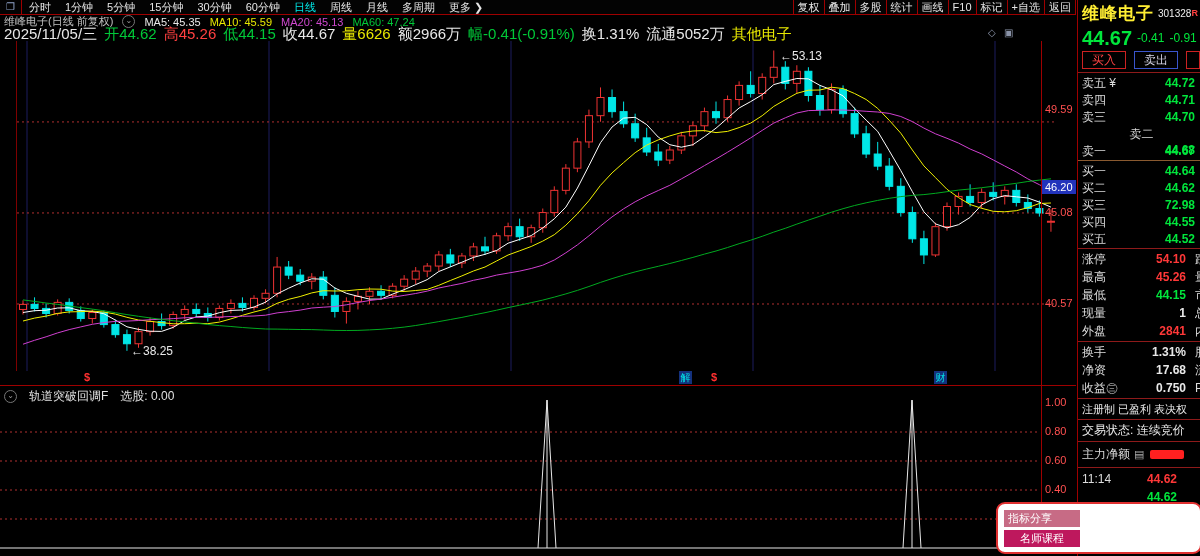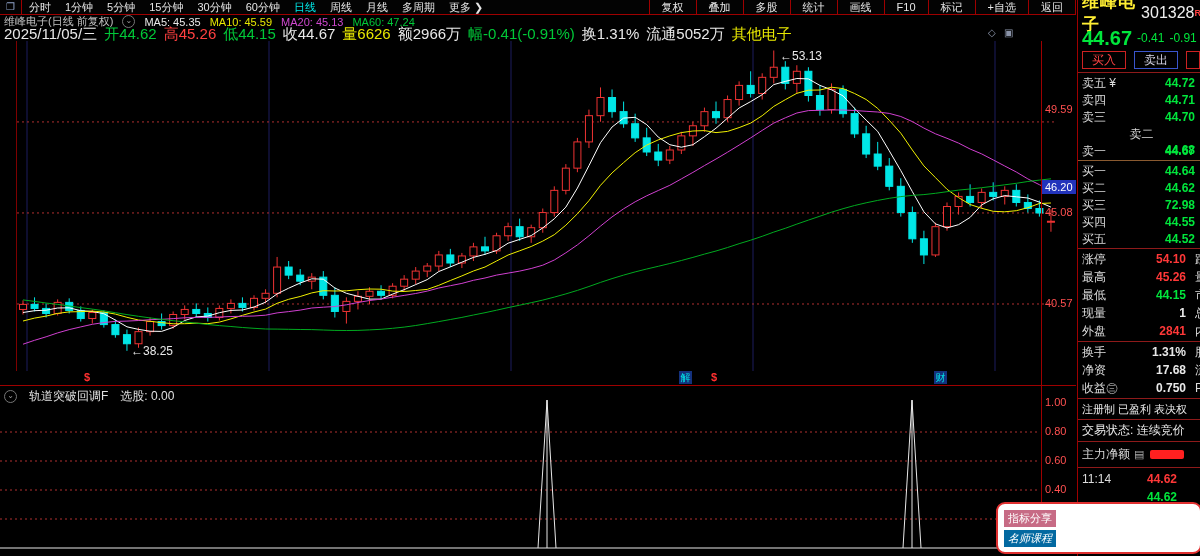--- a/index.html
+++ b/index.html
@@ -6,21 +6,21 @@
   .app{position:relative;width:1200px;height:556px;background:#000;overflow:hidden;
        font-family:"Liberation Sans",sans-serif;color:#ddd;-webkit-font-smoothing:none;}
   
   .row1{position:absolute;top:0;left:0;width:1076px;height:14px;border-bottom:1px solid #9e0000;
         display:flex;align-items:center;font-size:11px;background:#030303;}
   .winicon{color:#8fa3c8;font-size:10px;padding:0 6px;border-right:1px solid #9e0000;height:14px;line-height:14px;}
   .menuL{display:flex;align-items:center;gap:0;}
   .menuL span{padding:0 7px;color:#e6e6e6;white-space:nowrap;cursor:default;}
   .menuL span.act{color:#00e8e8;}
   .menuR{margin-left:auto;display:flex;height:14px;}
-  .menuR span{border-left:1px solid #9e0000;padding:0 12px;line-height:14px;color:#e6e6e6;white-space:nowrap;}
+  .menuR span{border-left:1px solid #9e0000;padding:0 4px;line-height:14px;color:#e6e6e6;white-space:nowrap;}
   .menuR span:last-child{border-right:1px solid #9e0000;}
   
   .row2{position:absolute;top:15px;left:0;width:1040px;height:13px;font-size:11px;display:flex;gap:9px;
         align-items:center;padding-left:4px;white-space:nowrap;}
   .row3{position:absolute;top:28px;left:0;width:1040px;height:13px;font-size:15px;display:flex;gap:7px;
         align-items:center;padding-left:4px;white-space:nowrap;}
   .c-wh{color:#e8e8e8}.c-gray{color:#c0c0c0}.c-yel{color:#e8e800}.c-mag{color:#d048d0}
   .c-grn{color:#00c838}.c-red{color:#ff4040}
   .chev{display:inline-block;width:11px;height:11px;border:1px solid #777;border-radius:50%;
         color:#999;font-size:8px;line-height:9px;text-align:center;}
@@ -35,21 +35,21 @@
   .axbadge{position:absolute;left:1042px;top:180px;background:#2233bb;color:#fff;font-size:11px;
            padding:0 3px;height:14px;line-height:14px;}
   .marker-d{position:absolute;color:#ff3030;font-weight:bold;font-size:11px;top:0;}
   .marker-b{position:absolute;top:0;width:13px;height:13px;background:#14317d;color:#00e8e8;
             font-size:10px;line-height:13px;text-align:center;}
   .cicon{position:absolute;color:#8a93a8;font-size:10px;}
   
   .panel{position:absolute;left:1077px;top:0;width:123px;height:556px;overflow:hidden;border-left:1px solid #9e0000;}
   .prow{position:absolute;left:4px;right:0;display:flex;align-items:center;font-size:12px;height:16px;}
   .pname{font-size:17px;font-weight:bold;color:#ffee33;letter-spacing:1px;}
-  .pcode{font-size:16px;color:#eee;margin-left:4px;}
+  .pcode{font-size:10px;color:#eee;margin-left:4px;}
   .ptag{font-size:9px;color:#ff4040;font-weight:bold;vertical-align:super;}
   .bigpx{font-size:20px;font-weight:bold;color:#00e63c;}
   .chg{font-size:12px;color:#00e63c;margin-left:5px;}
   .btn{width:42px;height:16px;border:1px solid;font-size:12px;text-align:center;line-height:16px;}
   .btn-buy{border-color:#cc2222;color:#ff4444;}
   .btn-sell{border-color:#3a55cc;color:#d8d8e8;margin-left:8px;}
   .btn-cut{border:1px solid #cc2222;width:12px;height:16px;margin-left:8px;}
   .psep{position:absolute;left:0;right:0;height:1px;background:#8e1a1a;}
   .psep.brown{background:#8a5a30;}
   .qlab{color:#dcdcdc;}
@@ -62,21 +62,21 @@
   .docicon{color:#aaa;font-size:11px;margin-left:4px;}
   
   .wm{position:absolute;left:996px;top:502px;width:206px;height:52px;background:#fff;
       border:2px solid #e03030;border-radius:9px;z-index:50;display:flex;align-items:center;
       padding:2px 6px;box-sizing:border-box;gap:6px;}
   .wm-left{display:flex;flex-direction:column;align-items:center;line-height:1.1;}
   .wm-title{font-size:19px;font-weight:bold;color:#e05570;letter-spacing:2px;white-space:nowrap;}
   .wm-url{font-size:11px;font-weight:bold;color:#c03030;font-family:"Liberation Serif",serif;white-space:nowrap;}
   .wm-badges{display:flex;flex-direction:column;gap:3px;}
   .wm-b1{background:#c76b85;color:#fff;font-size:11px;padding:1px 4px;white-space:nowrap;}
-  .wm-b2{background:#0369a1;color:#fff;font-size:11px;padding:1px 4px;white-space:nowrap;font-style:italic;}
+  .wm-b2{background:#be185d;color:#fff;font-size:11px;padding:1px 16px;white-space:nowrap;}
 </style>
 </head>
 <body>
 
 <div class="app">
 
   <div class="row1">
     <span class="winicon">❐</span>
     <div class="menuL">
       <span>分时</span>

